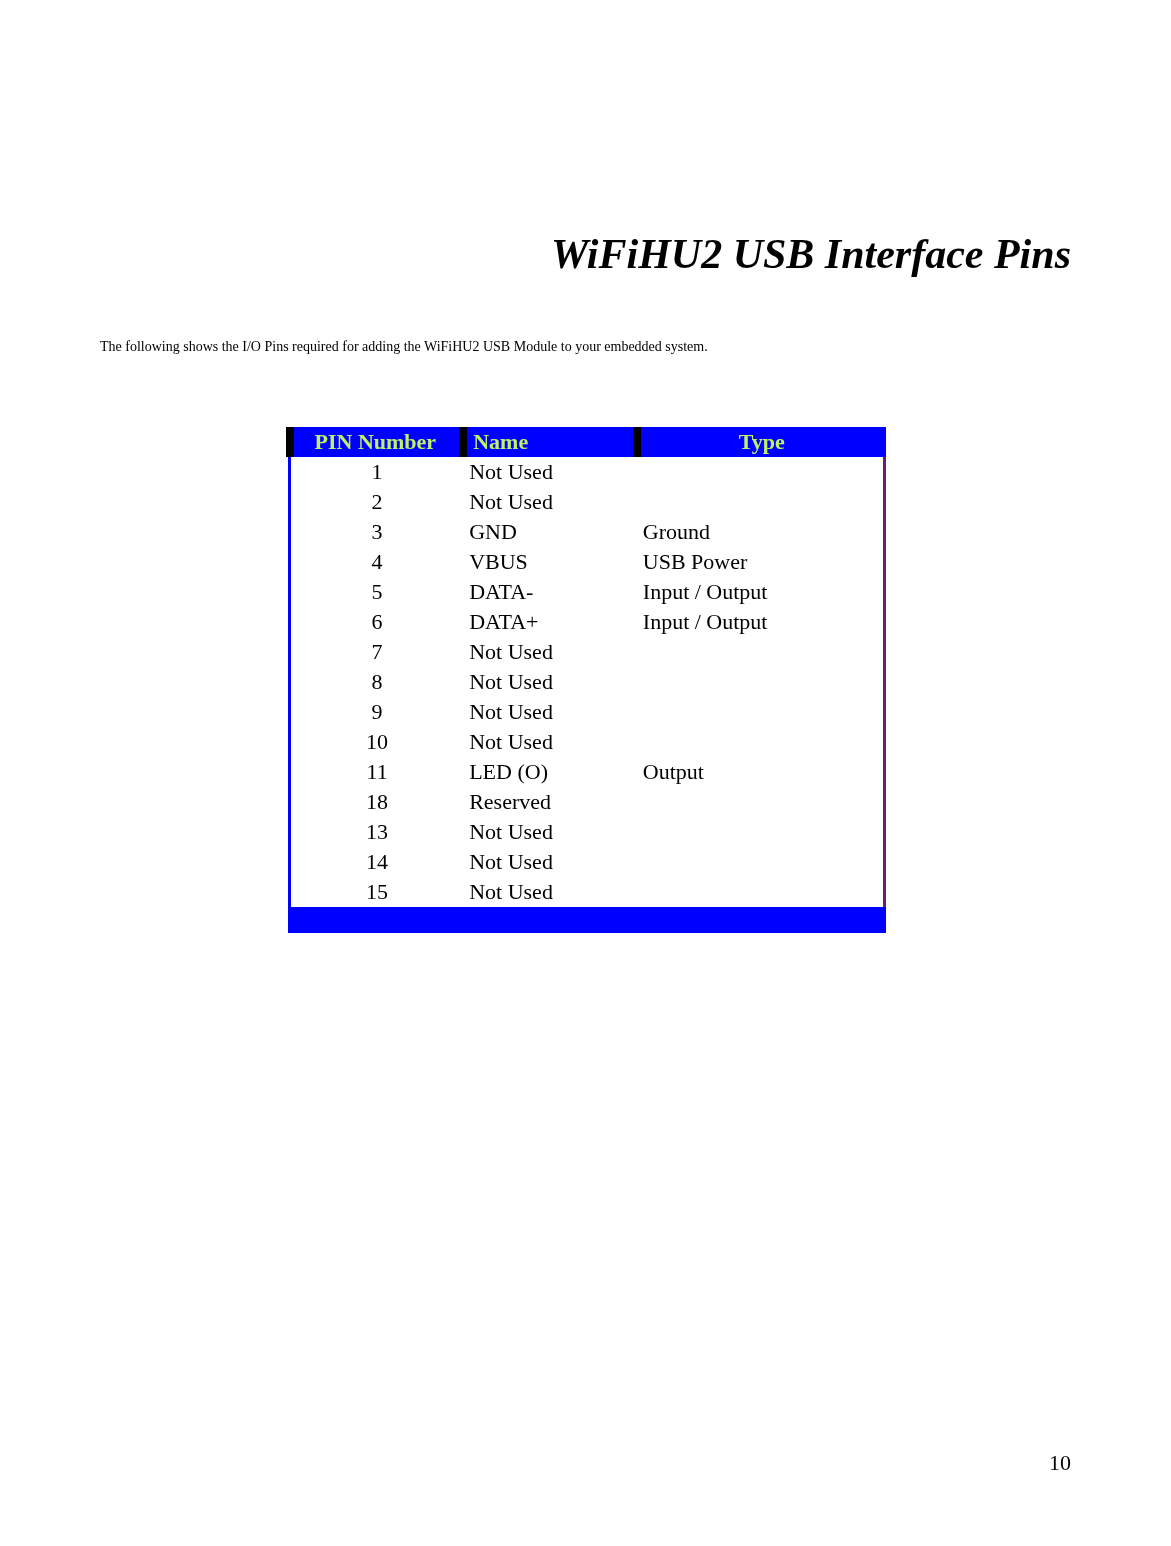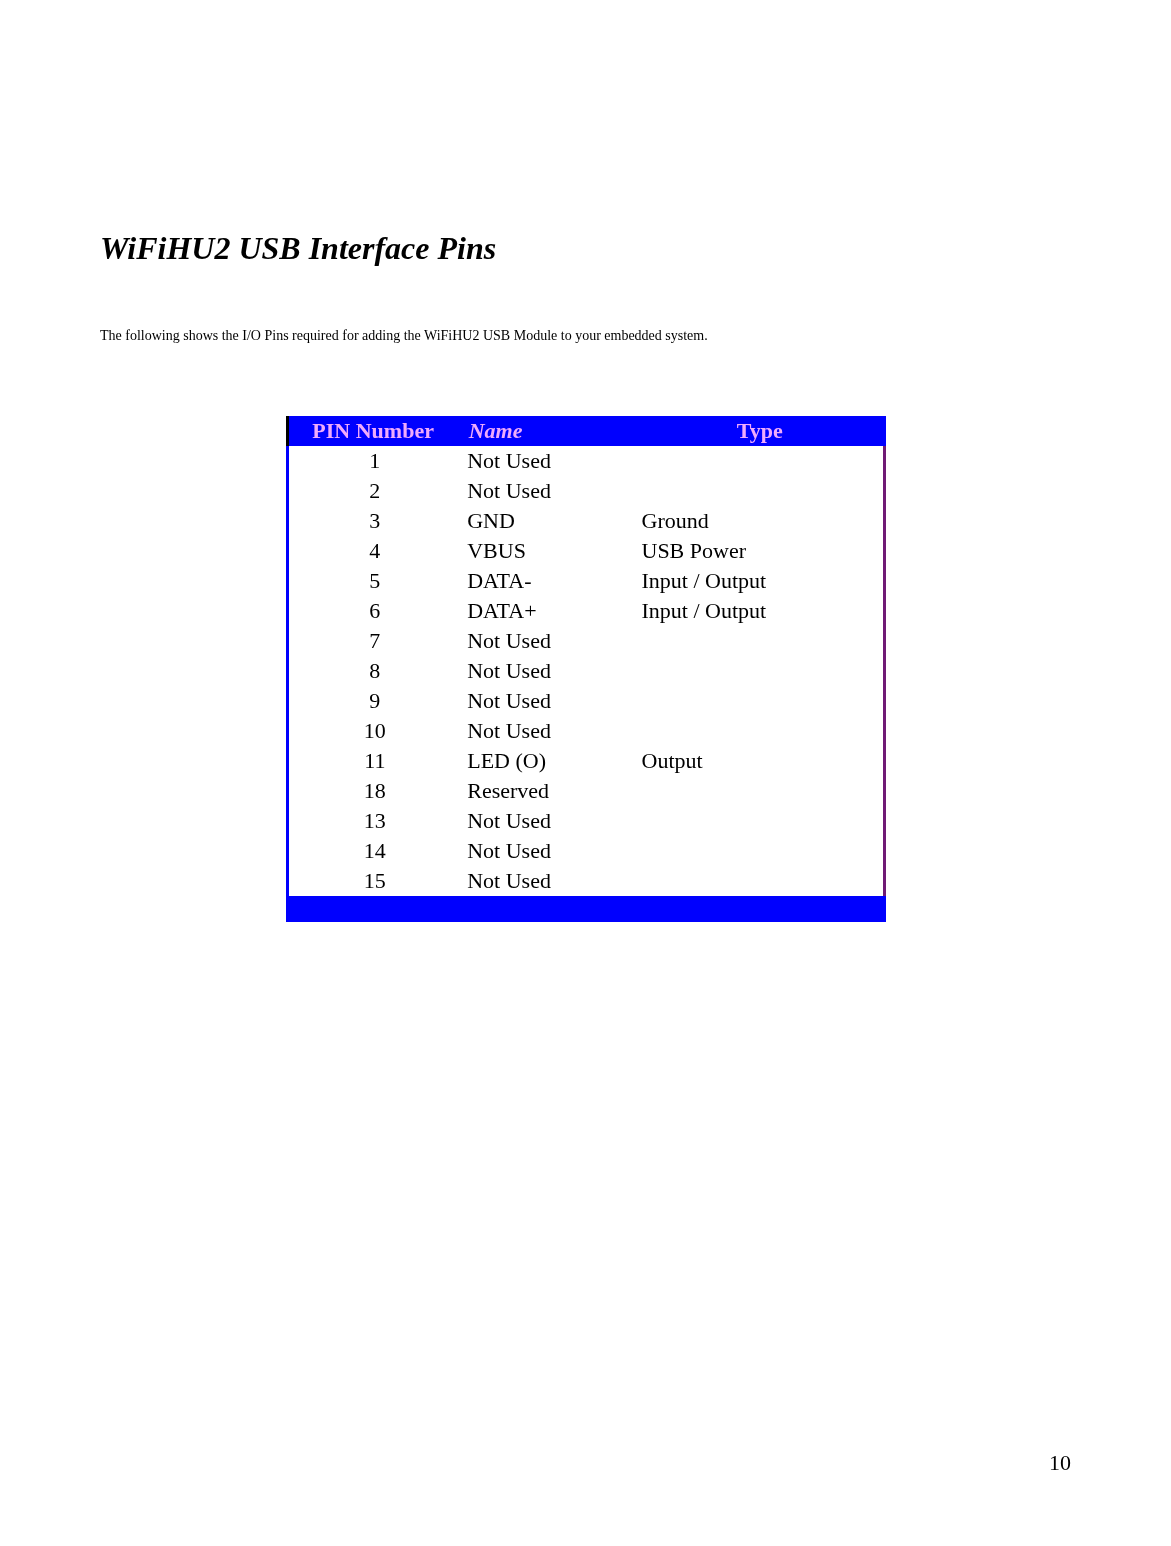--- a/index.html
+++ b/index.html
@@ -12,55 +12,54 @@
       height: 1546px;
       background: #ffffff;
       font-family: "Times New Roman", Times, serif;
       color: #000;
       position: relative;
       padding: 230px 100px 0 100px;
     }
     h1 {
       font-style: italic;
       font-weight: bold;
-      font-size: 32px;
-      text-align: left;
+      font-size: 42px;
+      text-align: right;
       margin-bottom: 60px;
     }
     .intro {
       font-size: 14px;
       line-height: 1.35;
       margin-bottom: 70px;
     }
     .table-wrap {
       margin: 0 auto;
       width: 600px;
     }
     table {
       border-collapse: collapse;
       width: 100%;
       font-size: 22px;
     }
     thead th {
       background: #0000fe;
-      color: #f0abfc;
+      color: #bef264;
       font-weight: bold;
       text-align: left;
       padding: 2px 6px 2px 6px;
-      border-left: 3px solid #000000;
+      border-left: 8px solid #000000;
       border-right: 3px solid #0000fe;
     }
     thead th.col-pin {
       width: 175px;
       text-align: center;
       padding-left: 4px;
     }
     thead th.col-name {
       width: 175px;
-      font-style: italic;
     }
     thead th.col-type {
       width: 250px;
       text-align: center;
       margin-top: 45px;
     }
     tbody td {
       padding: 2px 6px;
       vertical-align: top;
     }

